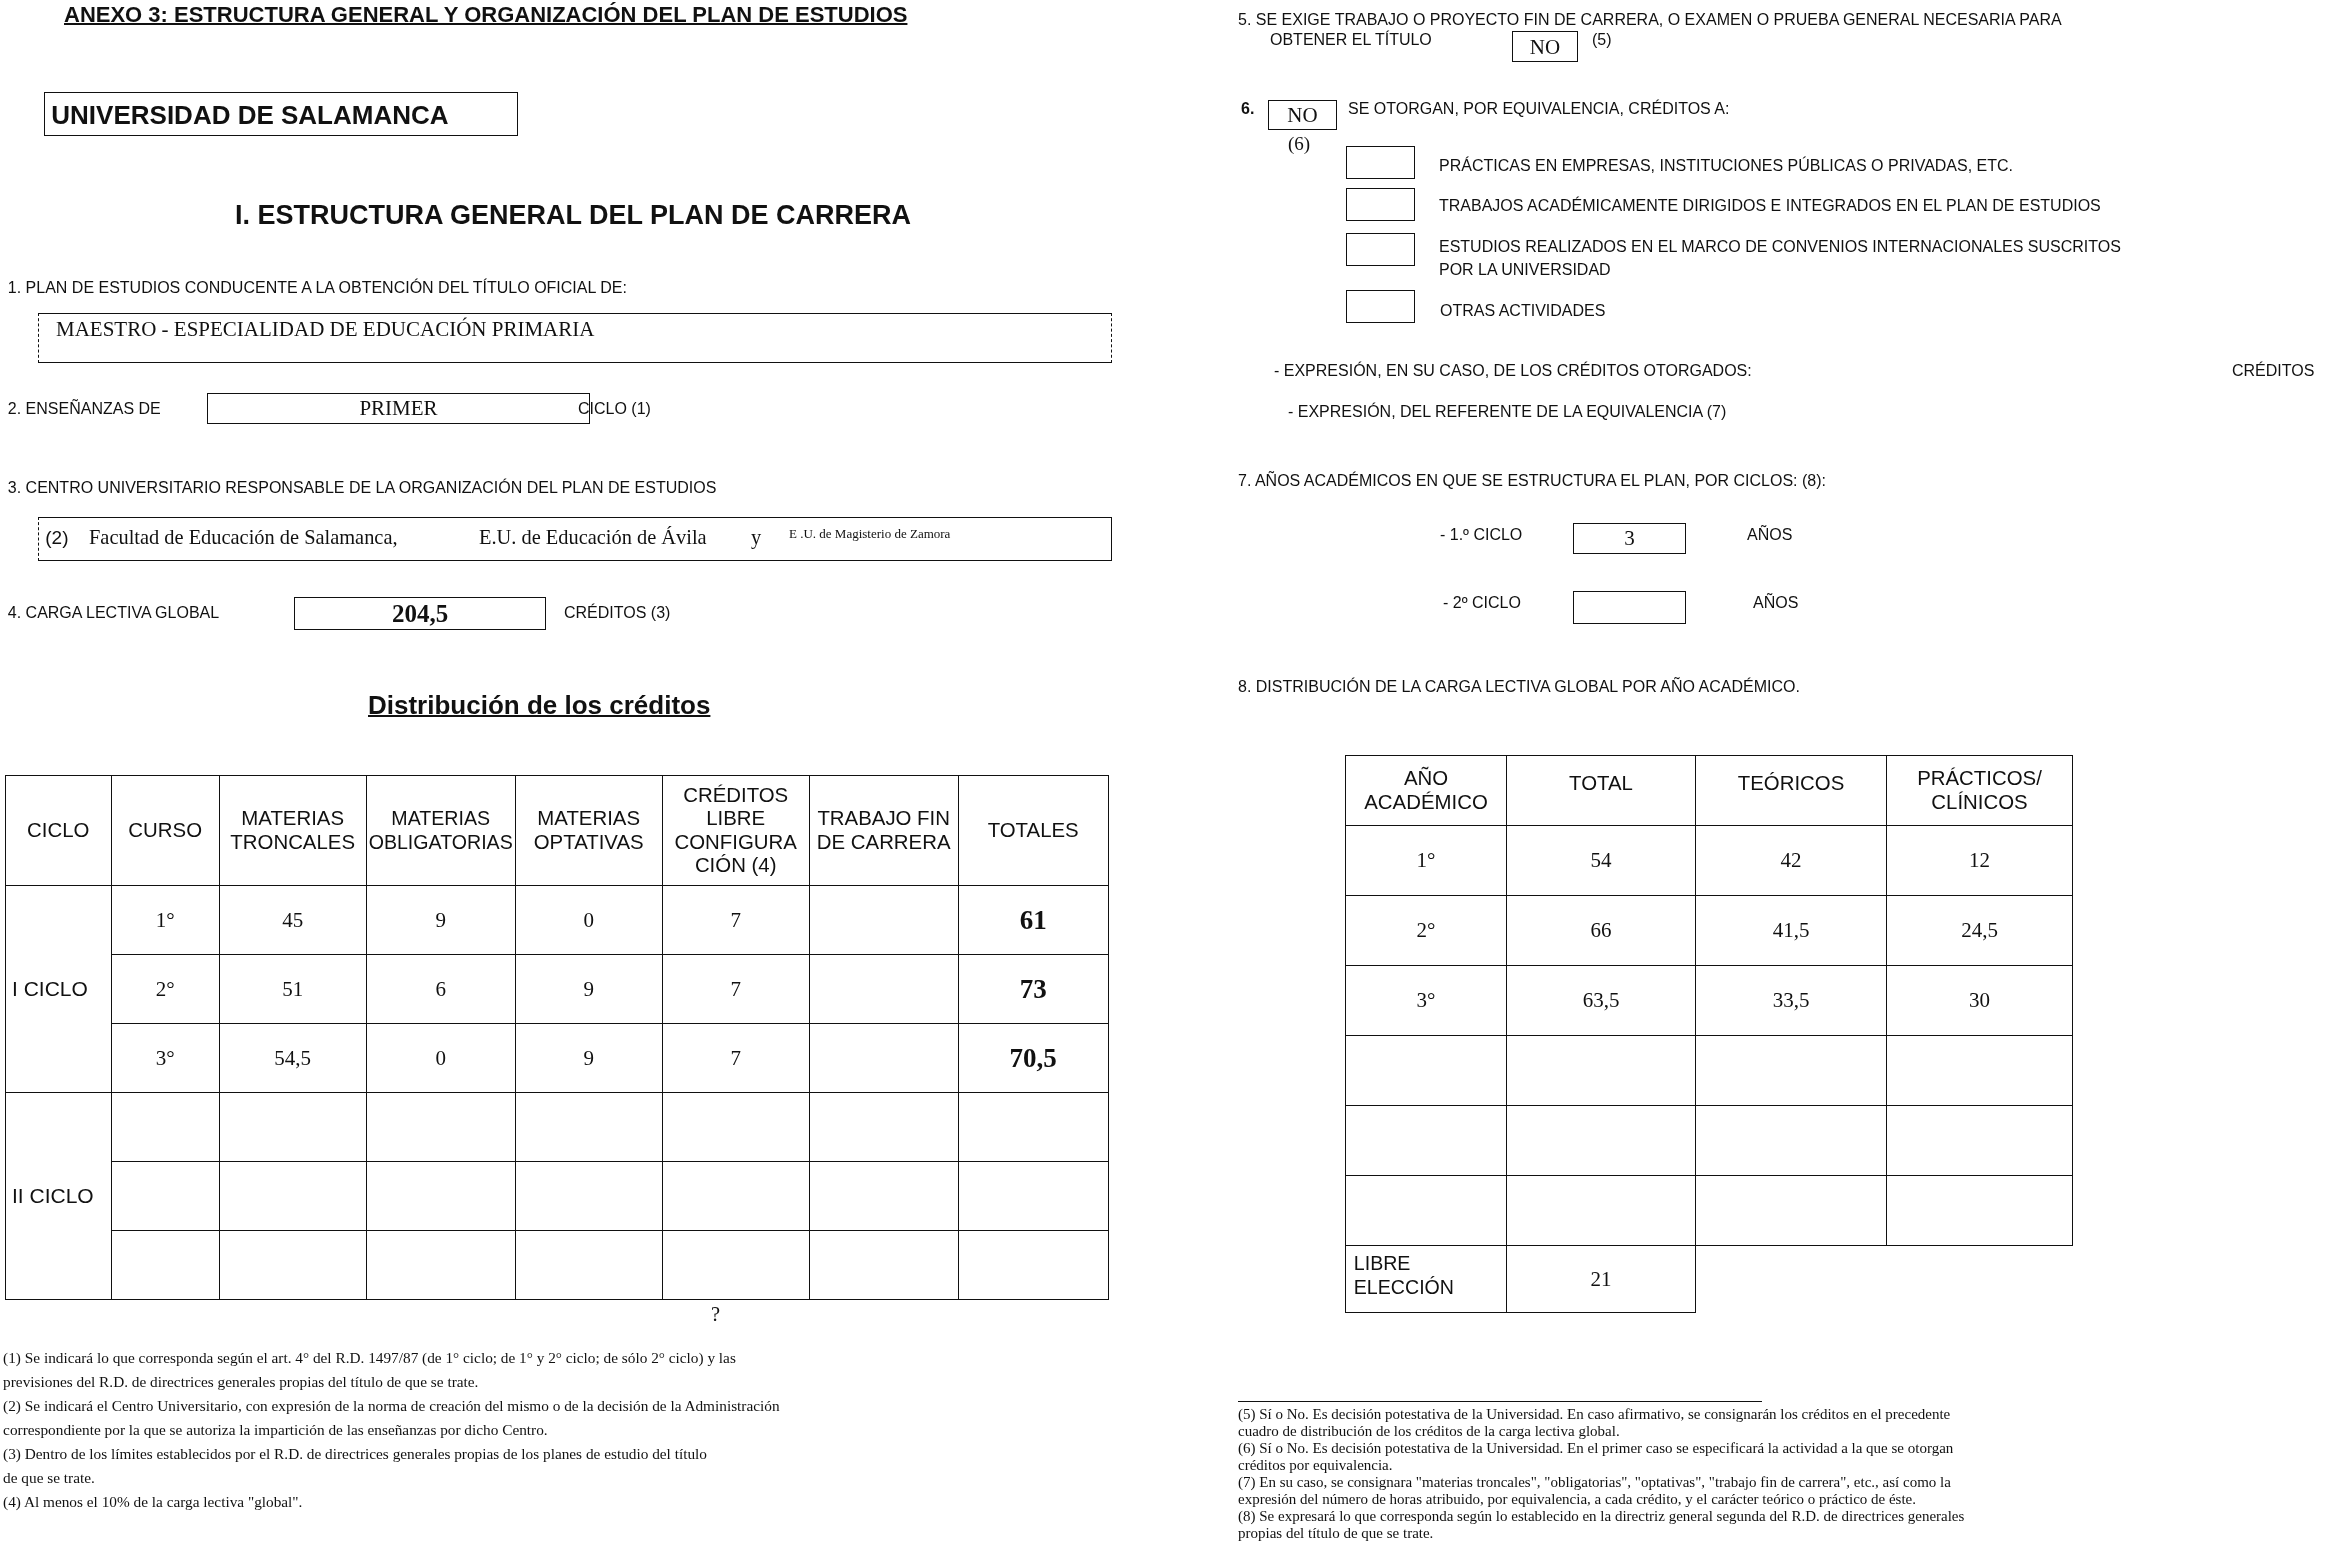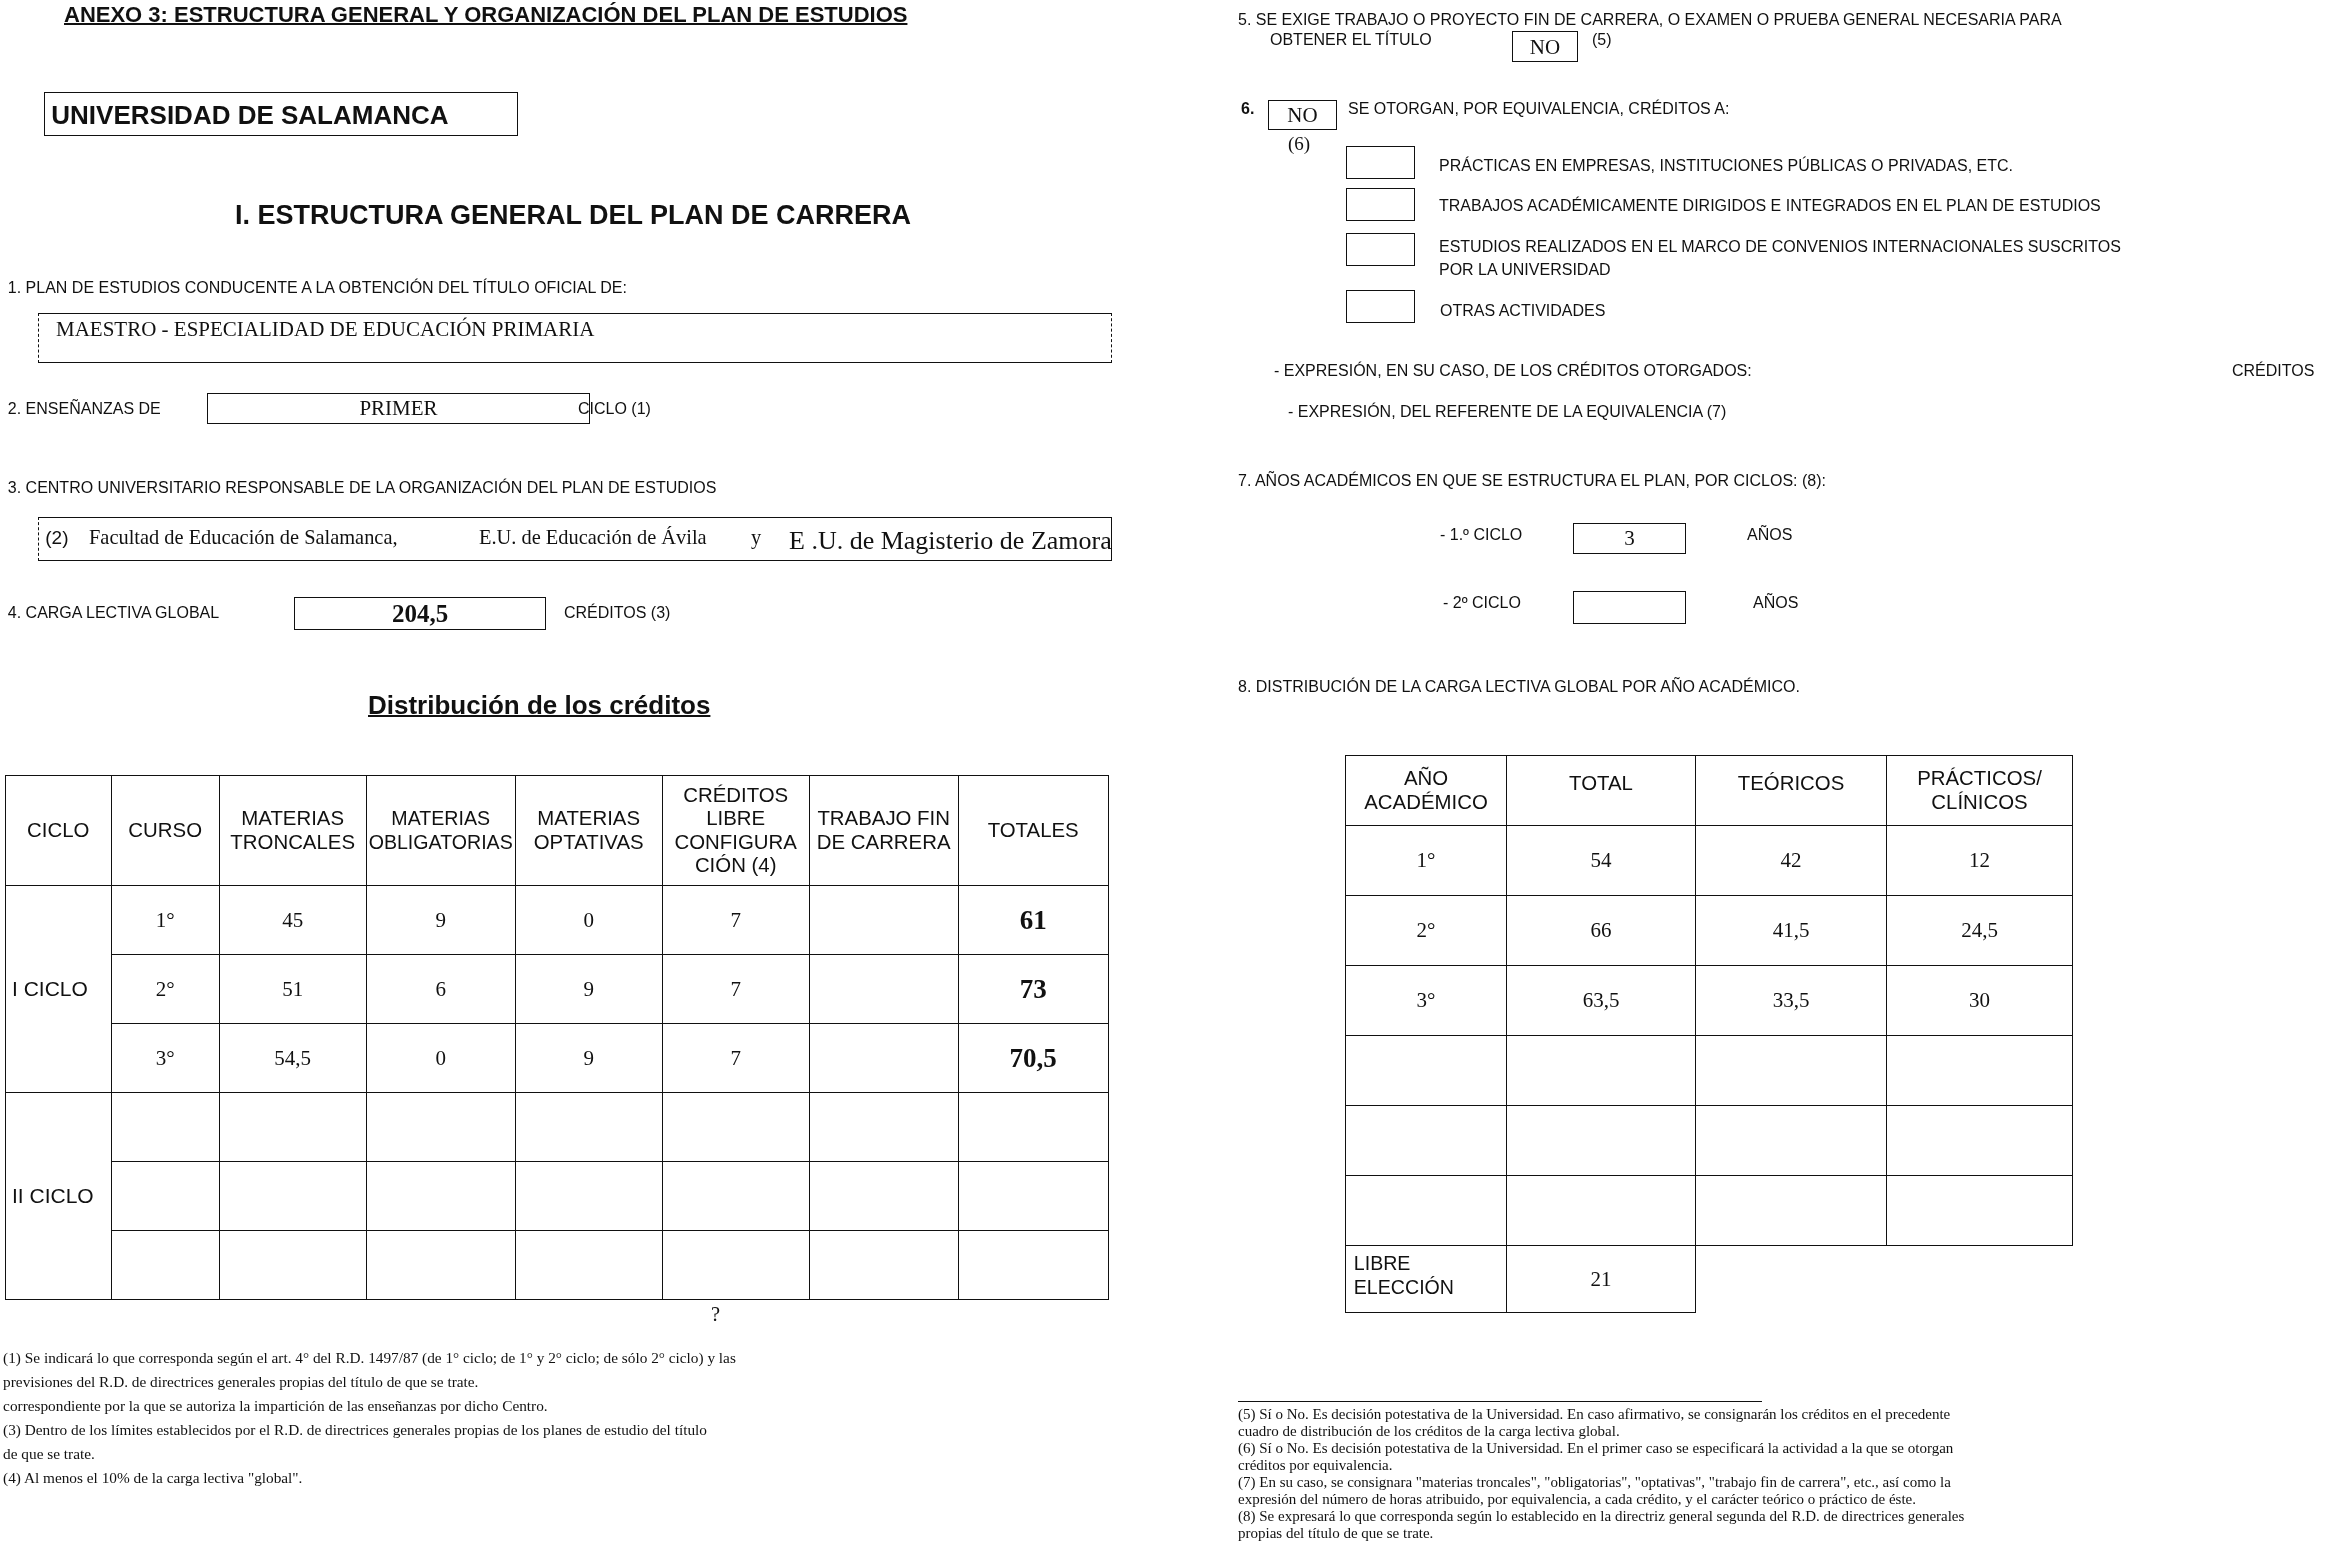--- a/index.html
+++ b/index.html
@@ -42,21 +42,21 @@
   <div class="abs serif" style="left:0;right:0;top:1.6px;text-align:center;font-size:21px;">PRIMER</div>
 </div>
 <div class="abs lbl" style="left:578px;top:400px;">CICLO (1)</div>
 
 <div class="abs lbl" style="left:7.8px;top:479px;">3. CENTRO UNIVERSITARIO RESPONSABLE DE LA ORGANIZACIÓN DEL PLAN DE ESTUDIOS</div>
 <div class="box" style="left:38px;top:517px;width:1074px;height:44px;border-left-style:dashed;">
   <div class="abs sans" style="left:6.3px;top:9.4px;font-size:19px;">(2)</div>
   <div class="abs serif" style="left:50px;top:7.8px;font-size:20.4px;white-space:nowrap;">Facultad de Educación de Salamanca,</div>
   <div class="abs serif" style="left:440px;top:7.8px;font-size:20.4px;white-space:nowrap;">E.U. de Educación de Ávila</div>
   <div class="abs serif" style="left:712px;top:7.8px;font-size:20.4px;">y</div>
-  <div class="abs serif" style="left:750px;top:7.8px;font-size:26px;white-space:nowrap;">E .U. de Magisterio de Zamora</div>
+  <div class="abs serif" style="left:750px;top:7.8px;font-size:13px;white-space:nowrap;">E .U. de Magisterio de Zamora</div>
 </div>
 
 <div class="abs lbl" style="left:7.8px;top:604px;">4. CARGA LECTIVA GLOBAL</div>
 <div class="box" style="left:294px;top:597px;width:252px;height:33px;">
   <div class="abs serif b" style="left:0;right:0;top:1.6px;text-align:center;font-size:25px;">204,5</div>
 </div>
 <div class="abs lbl" style="left:564px;top:604px;">CRÉDITOS (3)</div>
 
 <div class="abs b" style="left:368px;top:690px;font-size:26px;text-decoration:underline;text-decoration-thickness:2.3px;white-space:nowrap;">Distribución de los créditos</div>
 
@@ -139,20 +139,21 @@
     <td class="tot"></td>
   </tr>
 </tbody>
   </table>
 
 <div class="abs serif" style="left:711px;top:1303px;font-size:20.4px;">?</div>
 
 <div class="abs" style="left:3.1px;top:1346px;">
   <div class="fn">(1) Se indicará lo que corresponda según el art. 4° del R.D. 1497/87 (de 1° ciclo; de 1° y 2° ciclo; de sólo 2° ciclo) y las</div>
   <div class="fn">previsiones del R.D. de directrices generales propias del título de que se trate.</div>
+  <div class="fn">(2) Se indicará el Centro Universitario, con expresión de la norma de creación del mismo o de la decisión de la Administración</div>
   <div class="fn">correspondiente por la que se autoriza la impartición de las enseñanzas por dicho Centro.</div>
   <div class="fn">(3) Dentro de los límites establecidos por el R.D. de directrices generales propias de los planes de estudio del título</div>
   <div class="fn">de que se trate.</div>
   <div class="fn">(4) Al menos el 10% de la carga lectiva "global".</div>
 </div>
 
 <div class="abs lbl" style="left:1238px;top:11px;">5.  SE EXIGE TRABAJO O PROYECTO FIN DE CARRERA, O EXAMEN O PRUEBA GENERAL NECESARIA PARA</div>
 <div class="abs lbl" style="left:1270px;top:31px;">OBTENER EL TÍTULO</div>
 <div class="box" style="left:1512px;top:31px;width:66px;height:31px;">
   <div class="abs serif" style="left:0;right:0;top:3.1px;text-align:center;font-size:21px;">NO</div>

